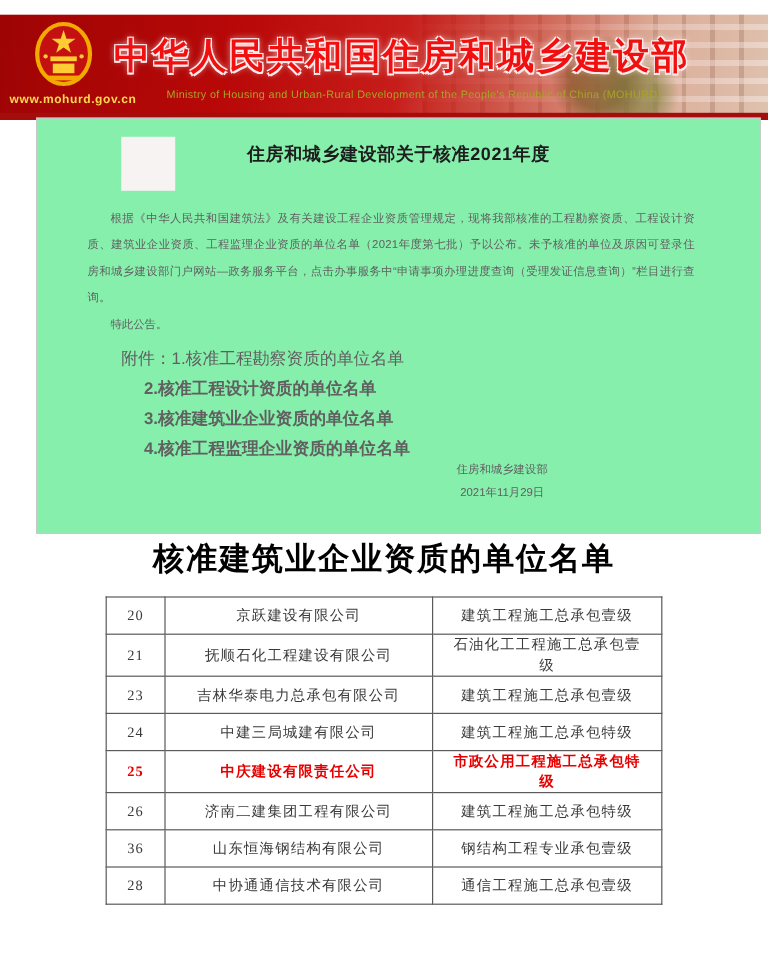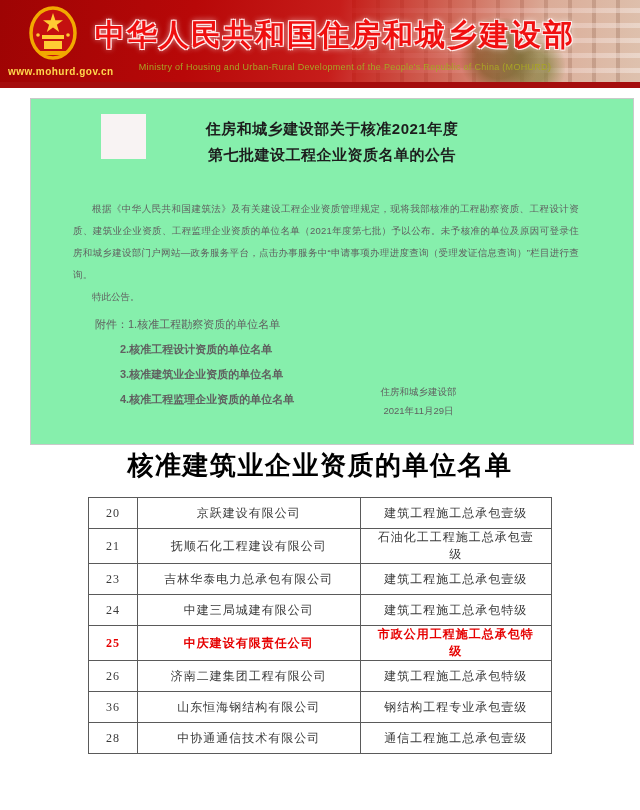--- a/index.html
+++ b/index.html
@@ -1,21 +1,21 @@
 <!DOCTYPE html>
 <html><head>
 <meta charset="utf-8">
 <style>
   * { margin:0; padding:0; box-sizing:border-box; }
   html,body { background:#ffffff; }
   body { font-family:"Liberation Sans", sans-serif; }
   .page { position:relative; width:640px; height:810px; background:#fff; overflow:hidden; margin:0 auto; }
 
   
-  .banner { position:absolute; left:0; top:0; width:640px; height:88px; overflow:hidden; }
+  .banner { position:absolute; left:0; top:12px; width:640px; height:88px; overflow:hidden; }
   .banner-photo { position:absolute; right:0; top:0; width:45%; height:100%;
     background:
       repeating-linear-gradient(0deg, rgba(255,255,255,0.45) 0 5px, rgba(0,0,0,0) 5px 15px),
       repeating-linear-gradient(90deg, rgba(130,95,75,0.30) 0 4px, rgba(0,0,0,0) 4px 24px),
       #dfc8b6; }
   .banner-tree { position:absolute; left:455px; top:18px; width:110px; height:70px;
     background:
       radial-gradient(circle at 40% 55%, rgba(85,125,55,0.85) 0 22px, rgba(85,125,55,0) 40px),
       radial-gradient(circle at 70% 70%, rgba(105,140,60,0.7) 0 16px, rgba(105,140,60,0) 34px); }
   .banner-red { position:absolute; inset:0;
@@ -33,21 +33,21 @@
 
   
   .doc { position:absolute; left:30px; top:98px; width:604px; height:347px;
     border:1px solid #c9c9c9; background:#86efac; }
   .doc-watermark { position:absolute; left:70px; top:15px; width:45px; height:45px; background:#f8f3f3; }
   .doc-title { position:relative; margin-top:17px; text-align:center; font-size:15px; font-weight:bold;
     color:#1d1d1d; line-height:26px; letter-spacing:0.5px; }
   .doc-body { position:relative; margin:30px 54px 0 42px; font-size:9.5px; color:#606060;
     line-height:22px; text-indent:2em; letter-spacing:0.2px; text-align:justify; }
   .doc-closing { margin:0 54px 0 42px; font-size:9.5px; color:#606060; line-height:22px; text-indent:2em; }
-  .doc-atts { margin:4px 54px 0 42px; font-size:11px; color:#606060; line-height:25px; }
+  .doc-atts { margin:4px 54px 0 42px; font-size:14px; color:#606060; line-height:25px; }
   .doc-atts .first { text-indent:2em; }
   .doc-atts .rest { margin-left:47px;font-weight:bold; }
   .doc-sign { position:absolute; left:325px; top:283px; width:125px; text-align:center;
     font-size:9.5px; color:#606060; line-height:19px; }
 
   
   .list-heading { position:absolute; left:0; top:448px; width:640px; text-align:center;
     font-family:"Liberation Serif","DejaVu Serif",serif; font-size:26px; font-weight:bold;
     color:#000; letter-spacing:1.5px; }
   table.qual { position:absolute; left:88px; top:497px; width:464px; border-collapse:collapse;
@@ -80,21 +80,20 @@
     <div class="banner-title">中华人民共和国住房和城乡建设部</div>
     <div class="banner-sub">Ministry of Housing and Urban-Rural Development of the People's Republic of China (MOHURD)</div>
     <div class="banner-url">www.mohurd.gov.cn</div>
     <div class="banner-strip"></div>
   </div>
 
   <div class="doc">
     <div class="doc-watermark"></div>
     <div class="doc-title">
       <div>住房和城乡建设部关于核准2021年度</div>
-      <div>第七批建设工程企业资质名单的公告</div>
     </div>
     <p class="doc-body">根据《中华人民共和国建筑法》及有关建设工程企业资质管理规定，现将我部核准的工程勘察资质、工程设计资质、建筑业企业资质、工程监理企业资质的单位名单（2021年度第七批）予以公布。未予核准的单位及原因可登录住房和城乡建设部门户网站—政务服务平台，点击办事服务中“申请事项办理进度查询（受理发证信息查询）”栏目进行查询。</p>
     <p class="doc-closing">特此公告。</p>
     <div class="doc-atts">
       <p class="first"><span>附件：</span><span>1.核准工程勘察资质的单位名单</span></p>
       <p class="rest">2.核准工程设计资质的单位名单</p>
       <p class="rest">3.核准建筑业企业资质的单位名单</p>
       <p class="rest">4.核准工程监理企业资质的单位名单</p>
     </div>
     <div class="doc-sign">

